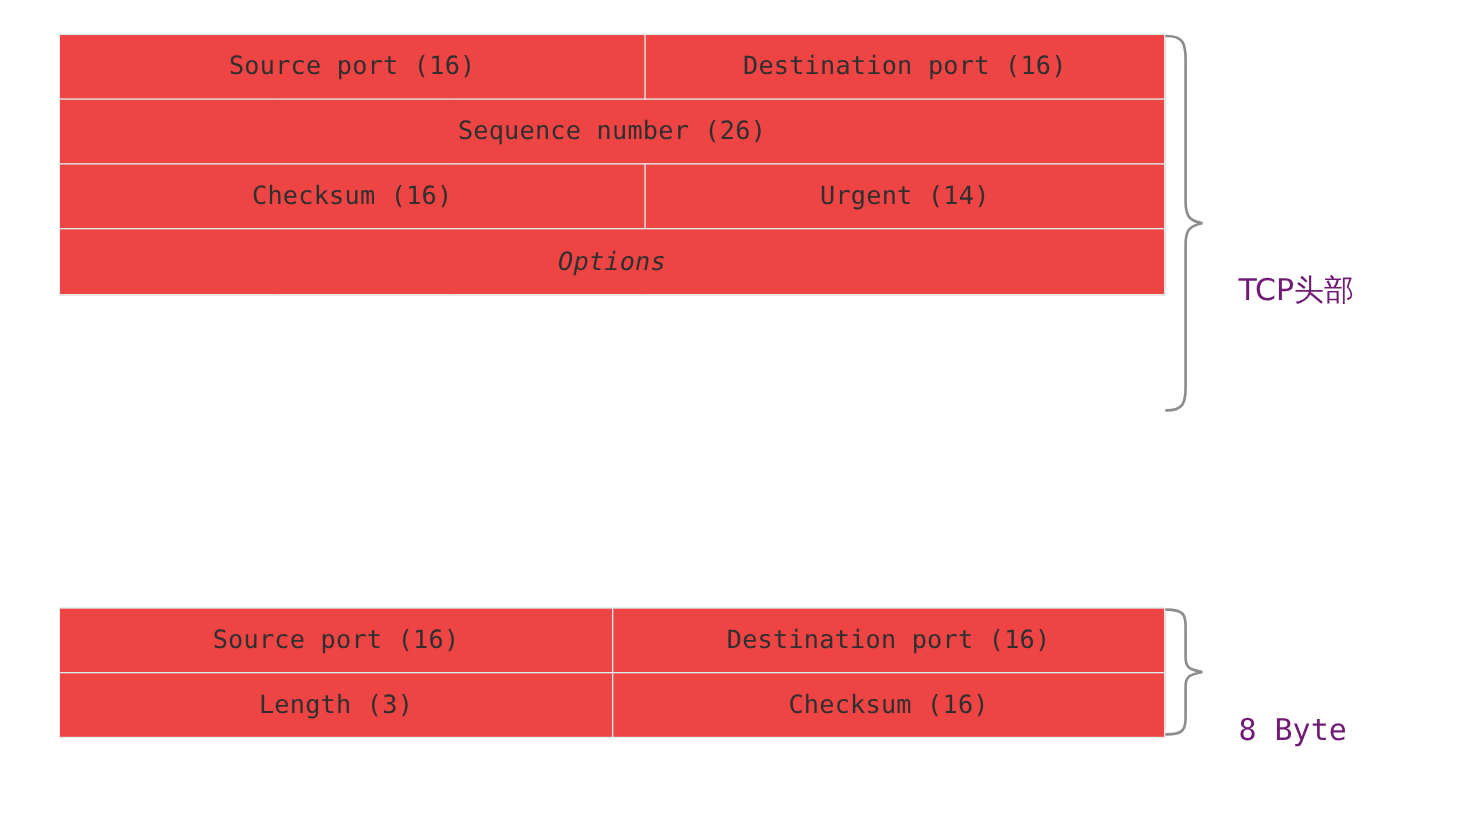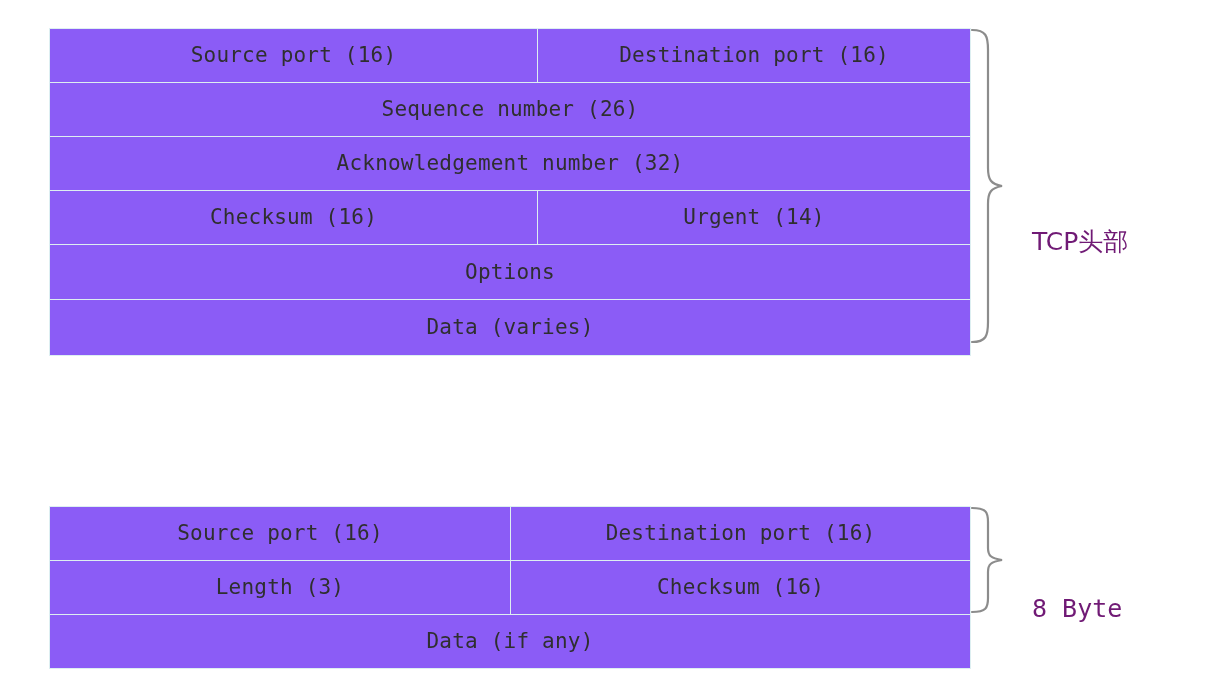--- a/index.html
+++ b/index.html
@@ -25,21 +25,21 @@
 
   
   .hdr-table {
     position: absolute;
     border-collapse: collapse;
     table-layout: fixed;
     background: #f2fafb;
     border: 1px solid #dcf0f2;
   }
   .hdr-table td {
-    background: #8b5cf6;
+    background: #ef4444;
     border: 1px solid #ddeff1;
     text-align: center;
     vertical-align: middle;
     font-size: 21px;
     letter-spacing: 0.2px;
     color: #2f2f2f;
     padding: 0 4px;
     line-height: 1.28;
     white-space: nowrap;
   }
@@ -55,21 +55,21 @@
   #tcp-table {
     left: 49px;
     top: 28px;
     width: 921px;
   }
   #tcp-table tr.r1 td { height: 53px; }
   #tcp-table tr.r2 td { height: 53px; }
   #tcp-table tr.r3 td { height: 53px; }
   #tcp-table tr.r4 td { height: 96px; }
   #tcp-table tr.r5 td { height: 53px; }
-  #tcp-table tr.r6 td { height: 54px; }
+  #tcp-table tr.r6 td { height: 54px; font-style: italic; }
   #tcp-table tr.r7 td { height: 55px; }
 
   
   #udp-table {
     left: 49px;
     top: 506px;
     width: 921px;
   }
   #udp-table tr td { height: 53px; }
 
@@ -106,32 +106,26 @@
       <col style="width:433px">
     </colgroup>
     <tbody>
       <tr class="r1">
         <td colspan="3">Source port (16)</td>
         <td>Destination port (16)</td>
       </tr>
       <tr class="r2">
         <td colspan="4">Sequence number (26)</td>
       </tr>
-      <tr class="r3">
-        <td colspan="4">Acknowledgement number (32)</td>
-      </tr>
       <tr class="r5">
         <td colspan="3">Checksum (16)</td>
         <td>Urgent (14)</td>
       </tr>
       <tr class="r6">
         <td colspan="4">Options</td>
-      </tr>
-      <tr class="r7">
-        <td colspan="4">Data (varies)</td>
       </tr>
     </tbody>
   </table>
 
   <svg class="brace" id="tcp-brace" width="40" height="320" viewBox="0 0 40 320">
     <path d="M4 4 C 18 4, 20 10, 20 24 L 20 142 C 20 154, 23 158, 34 160
              C 23 162, 20 166, 20 178 L 20 296 C 20 310, 18 316, 4 316" fill="none" stroke="#8c8c8c" stroke-width="2.2" stroke-linecap="round"></path>
   </svg>
 
   <div class="side-label" id="tcp-label">
@@ -145,23 +139,20 @@
     </colgroup>
     <tbody>
       <tr>
         <td>Source port (16)</td>
         <td>Destination port (16)</td>
       </tr>
       <tr>
         <td>Length (3)</td>
         <td>Checksum (16)</td>
       </tr>
-      <tr>
-        <td colspan="2">Data (if any)</td>
-      </tr>
     </tbody>
   </table>
 
   <svg class="brace" id="udp-brace" width="40" height="112" viewBox="0 0 40 112">
     <path d="M4 4 C 18 4, 20 8, 20 18 L 20 44 C 20 52, 23 54, 34 56
              C 23 58, 20 60, 20 68 L 20 94 C 20 104, 18 108, 4 108" fill="none" stroke="#8c8c8c" stroke-width="2.2" stroke-linecap="round"></path>
   </svg>
 
   <div class="side-label" id="udp-label">
     <div>8 Byte</div>

